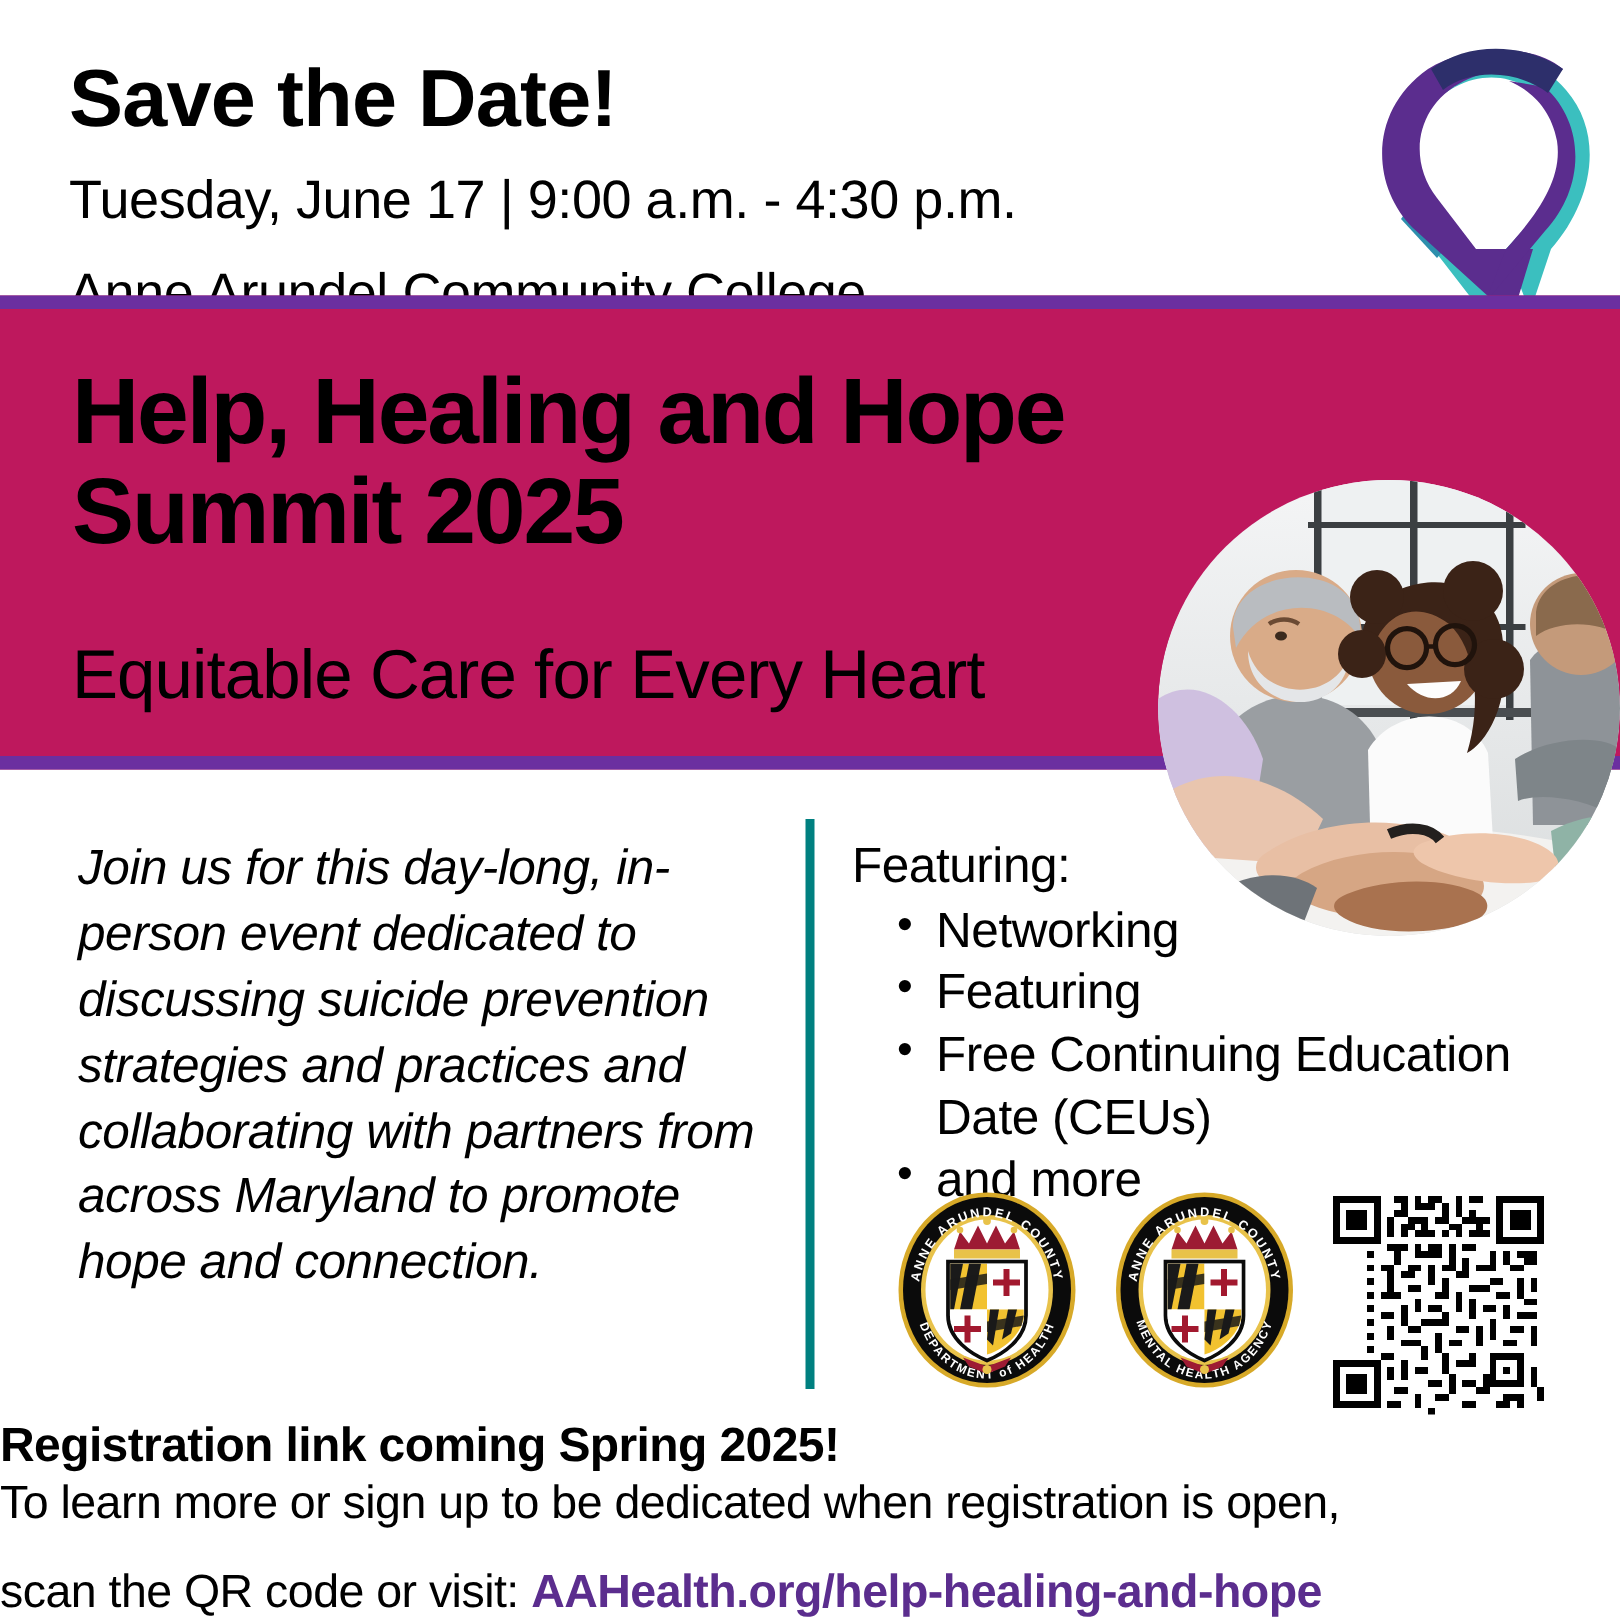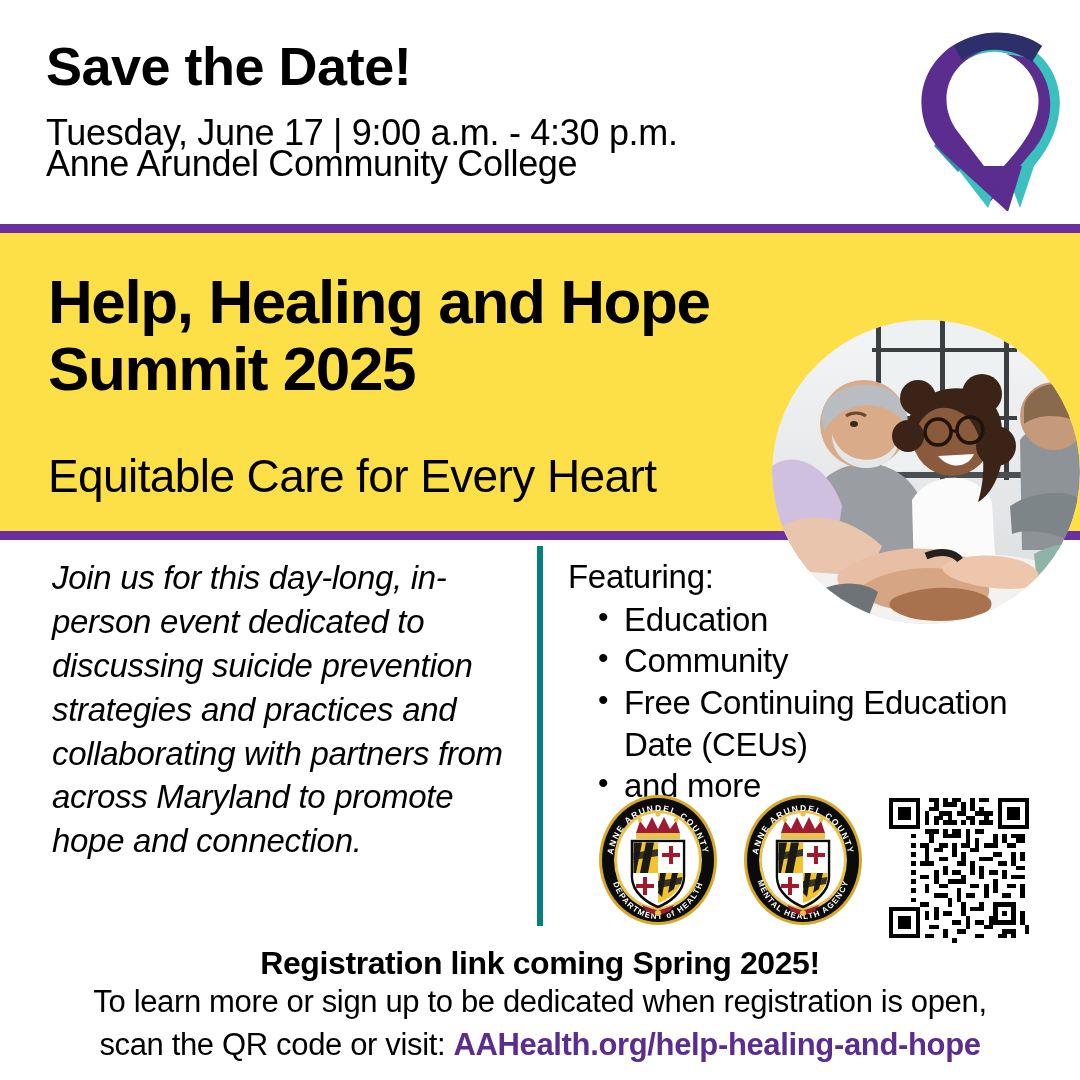--- a/index.html
+++ b/index.html
@@ -19,31 +19,31 @@
   #save-the-date {
     position:absolute; left:46px; top:26px;
     font-size:54px; font-weight:bold; letter-spacing:-0.5px;
     line-height:1.05;
   }
   #event-datetime {
     position:absolute; left:46px; top:101px;
     font-size:36px; line-height:1.12; letter-spacing:-0.3px;
   }
   #event-venue {
-    position:absolute; left:46px; top:132px;
+    position:absolute; left:46px; top:163px;
     font-size:36px; line-height:1.12; letter-spacing:-0.3px;text-align:right;
   }
   #ribbon-logo {
     position:absolute; right:8px; top:4px; width:180px; height:195px;
   }
 
   
   #banner {
-    position:absolute; left:0; top:224px; width:1080px; height:316px;
-    background:#fde047;
+    position:absolute; left:0; top:197px; width:1080px; height:316px;
+    background:#be185d;
     border-top:9px solid #6b2fa0;
     border-bottom:9px solid #6b2fa0;
   }
   #banner-title {
     position:absolute; left:48px; top:36px;
     font-size:62px; font-weight:900; line-height:1.08;
     letter-spacing:-1.4px; max-width:880px;
   }
   #banner-subtitle {
     position:absolute; left:48px; top:218px;
@@ -94,29 +94,29 @@
     position:absolute; left:596px; top:793px; z-index:3;
   }
   .county-seal { position:absolute; width:124px; height:134px; }
   #seal-health { left:0; top:0; }
   #seal-mha { left:145px; top:0; }
   #qr-code { position:absolute; left:288px; top:0px; width:150px; height:150px; }
   #qr-code svg { display:block; width:100%; height:100%; }
 
   
   #footer {
-    position:absolute; left:0; top:944px; width:1080px; text-align:center;
+    position:absolute; left:0; top:944px; width:1080px; text-align:left;
   }
   #footer-headline {
     font-size:32px; font-weight:bold; letter-spacing:-0.4px; line-height:1.2;
   }
   #footer-line1, #footer-line2 {
     font-size:31px; letter-spacing:-0.35px; line-height:1.28;
   }
-  #footer-line2 { margin-top:3px; }
+  #footer-line2 { margin-top:19px; }
   #footer-url {
     color:#5b2d8e; font-weight:bold;
   }
 </style>
 </head>
 <body>
 
 <div id="header">
 
   <div id="save-the-date">Save the Date!</div>
@@ -229,22 +229,22 @@
 
 <div id="divider"></div>
 
 <div id="left-col">
   <p id="intro-paragraph">Join us for this day-long, in-person event dedicated to discussing suicide prevention strategies and practices and collaborating with partners from across Maryland to promote hope and connection.</p>
 </div>
 
 <div id="right-col">
   <div id="featuring-label">Featuring:</div>
   <ul id="featuring-list">
-    <li>Education</li>
-    <li>Community</li>
+    <li>Networking</li>
+    <li>Featuring</li>
     <li>Free Continuing Education Date (CEUs)</li>
     <li>and more</li>
   </ul>
 </div>
 
 <div id="logos-row">
 
   <div class="county-seal" id="seal-health">
     <svg viewBox="0 0 124 134" xmlns="http://www.w3.org/2000/svg">
       <defs>

